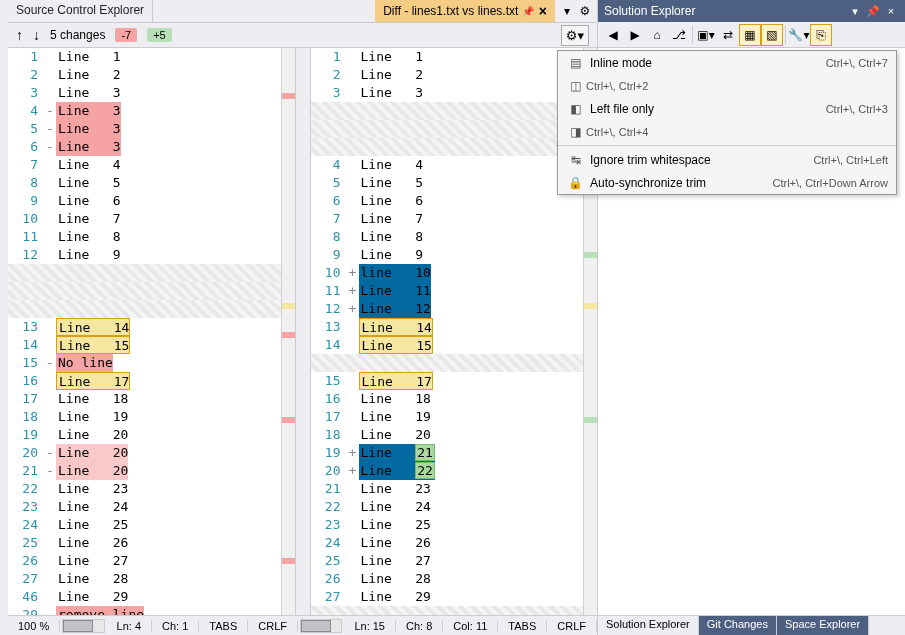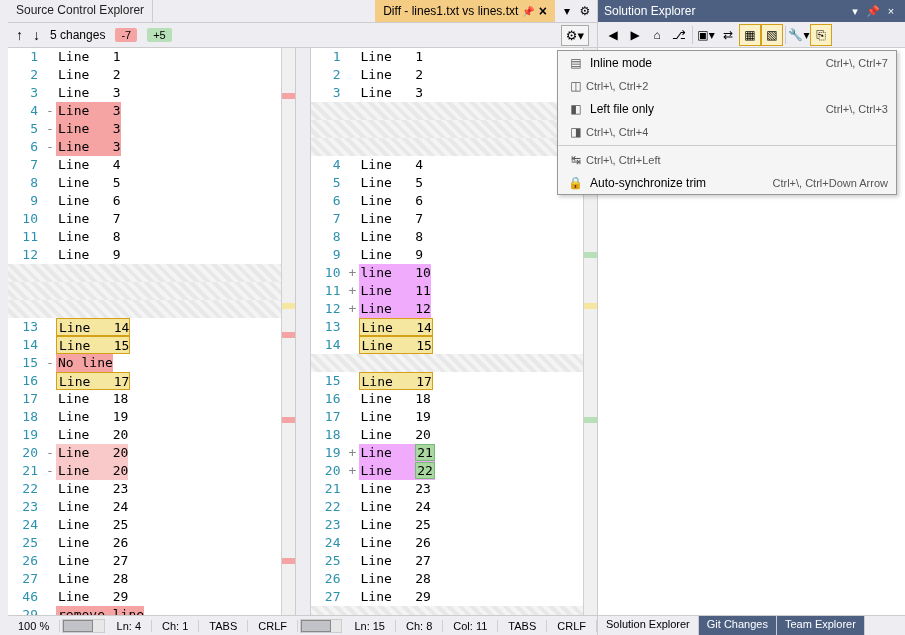--- a/index.html
+++ b/index.html
@@ -23,21 +23,21 @@
 .gear-btn { margin-left: auto; border: 1px solid #aaa; padding: 2px 4px; background: #f5f5f5; cursor: pointer; font-size: 13px; }
 .diff-wrap { flex: 1; display: flex; position: relative; background: #fff; overflow: hidden; }
 .diff-pane { flex: 1; overflow: hidden; position: relative; font-family: Consolas, monospace; font-size: 13px; }
 .splitter { width: 16px; background: #eeeef2; cursor: col-resize; border-left:1px solid #ccc; border-right:1px solid #ccc;}
 .code-line { display: flex; height: 18px; line-height: 18px; }
 .lineno { width: 36px; text-align: right; padding-right: 6px; color: #2b91af; }
 .marker { width: 12px; text-align: center; color: #888; }
 .linetxt { padding-left: 2px; white-space: pre; }
 .deleted { background: #f5a3a3; }
 .deleted-light { background: #f9c8c8; }
-.added { background: #f0abfc; }
+.added { background: #0369a1; }
 .added-word { background: #a8d8a0; border: 1px solid #7ab87a; padding: 0 1px;}
 .modified { background: #f5e7a0; border: 1px solid #d4a017; }
 .hatched { background: repeating-linear-gradient(45deg, #f4f4f4, #f4f4f4 4px, #e8e8e8 4px, #e8e8e8 8px); }
 .overview { width: 14px; background: #f0f0f0; border-left: 1px solid #d0d0d0; position: relative; }
 .ov-mark { position: absolute; left: 0; width: 100%; height: 6px; }
 .ov-del { background: #f5a3a3; }
 .ov-add { background: #b8e0b8; }
 .ov-chg { background: #f5e7a0; }
 .statusbar { height: 20px; background: #eeeef2; border-top: 1px solid #ccc; display: flex; align-items: center; font-size: 11px; }
 .sb-item { padding: 0 10px; border-right: 1px solid #d0d0d0; }
@@ -466,21 +466,21 @@
         <div class="se-tb-btn hl">▦</div>
         <div class="se-tb-btn hl">▧</div>
         <div class="se-tb-sep"></div>
         <div class="se-tb-btn">🔧▾</div>
         <div class="se-tb-btn hl">⎘</div>
       </div>
     <div class="se-body"></div>
     <div class="bottom-tabs" id="bottom-tabs">
         <div class="bt-tab">Solution Explorer</div>
         <div class="bt-tab active">Git Changes</div>
-        <div class="bt-tab active">Team Explorer</div>
+        <div class="bt-tab active">Space Explorer</div>
       </div>
   </div>
 </div>
 
 <div class="dropdown-menu" id="dropdown">
     <div class="dd-row">
       <span class="dd-icon">▤</span>
       <span class="dd-label">Inline mode</span>
       <span class="dd-short">Ctrl+\, Ctrl+7</span>
     </div>
@@ -493,20 +493,21 @@
       <span class="dd-label">Left file only</span>
       <span class="dd-short">Ctrl+\, Ctrl+3</span>
     </div>
     <div class="dd-row">
       <span class="dd-icon">◨</span>
       <span class="dd-short">Ctrl+\, Ctrl+4</span>
     </div>
     <div class="dd-sep"></div>
     <div class="dd-row">
       <span class="dd-icon">↹</span>
+      <span class="dd-label">Ignore trim whitespace</span>
       <span class="dd-short">Ctrl+\, Ctrl+Left</span>
     </div>
     <div class="dd-row">
       <span class="dd-icon">🔒</span>
       <span class="dd-label">Auto-synchronize trim</span>
       <span class="dd-short">Ctrl+\, Ctrl+Down Arrow</span>
     </div>
   </div>
 
 </body></html>

